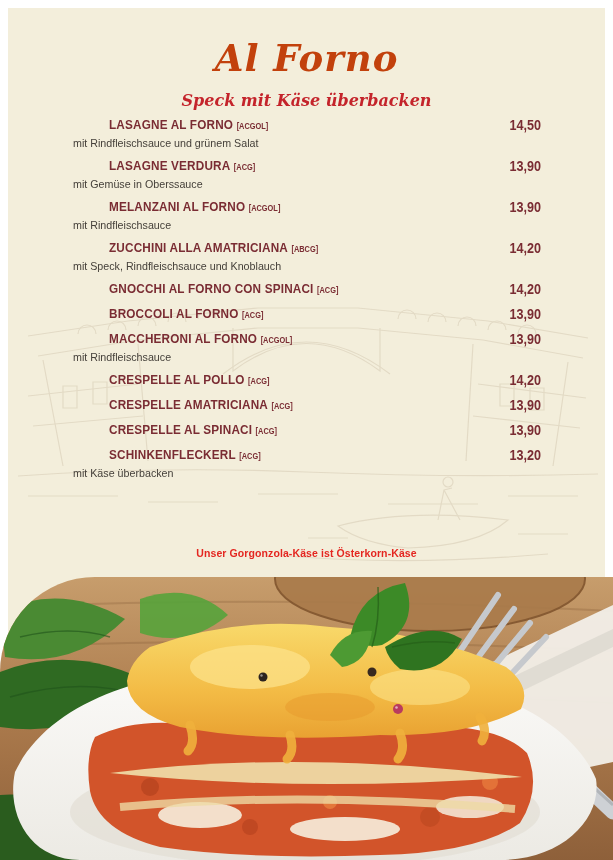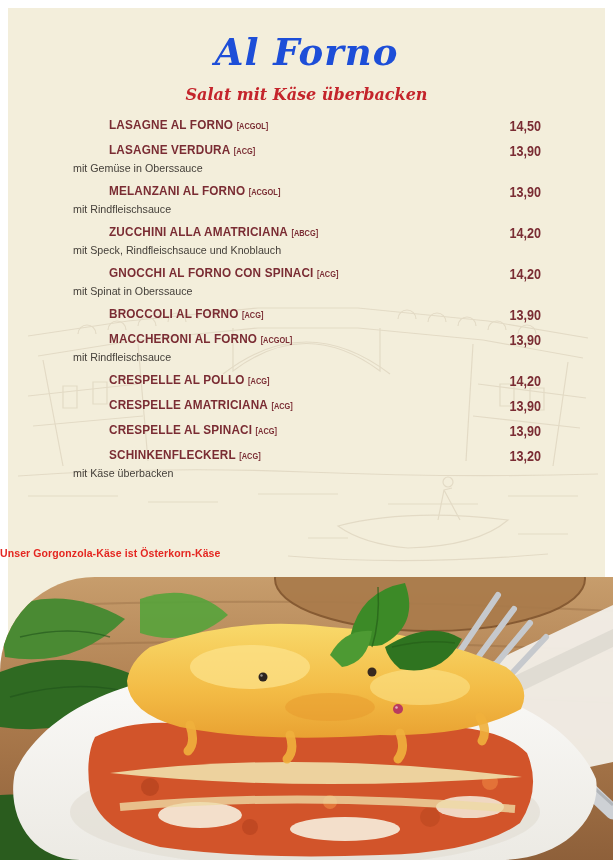--- a/index.html
+++ b/index.html
@@ -12,39 +12,39 @@
     position:absolute; left:8px; top:8px; width:597px; height:852px;
     background:#f3eedb;
   }
   .watermark {
     position:absolute; left:8px; top:276px; width:597px; height:308px;
     opacity:0.55; pointer-events:none;
   }
   .header { position:absolute; left:0; top:30px; width:613px; text-align:center; }
   .title {
     font-family:"DejaVu Serif", serif; font-style:italic; font-weight:bold;
-    font-size:37px; color:#1d4ed8; letter-spacing:1px; line-height:1.1; margin:2px;
+    font-size:37px; color:#c2410c; letter-spacing:1px; line-height:1.1; margin:8px;
   }
   .subtitle {
     font-family:"DejaVu Serif", serif; font-style:italic; font-weight:bold;
     font-size:16px; color:#c4242b; margin-top:12px;
   }
   .menu { position:absolute; left:73px; top:116px; width:468px; }
   .menu-item { margin-bottom:7px; }
-  .row1 { display:flex; justify-content:space-between; align-items:flex-end; line-height:15px;padding-left:36px; }
+  .row1 { display:flex; justify-content:space-between; align-items:center; line-height:15px;padding-left:36px; }
   .name-wrap { display:inline-block; transform:scaleX(0.87); transform-origin:left bottom; white-space:nowrap; }
   .item-name { font-weight:bold; font-size:13.5px; color:#7a2c33; letter-spacing:0.2px; }
   .item-allergens { font-weight:bold; font-size:8.5px; color:#7a2c33; margin-left:4px; }
   .item-price { display:inline-block; font-weight:bold; font-size:14px; color:#7a2c33;
     transform:scaleX(0.9); transform-origin:right bottom; }
   .row2 { line-height:13px; margin-top:1px; }
   .item-desc { display:inline-block; font-size:11.5px; color:#45403a;
     transform:scaleX(0.93); transform-origin:left top; white-space:nowrap; }
   .note {
-    position:absolute; left:0; top:547px; width:613px; text-align:left;
+    position:absolute; left:0; top:547px; width:613px; text-align:center;
     font-weight:bold; font-size:10.5px; color:#e42620; letter-spacing:0.1px;
   }
   .photo {
     position:absolute; left:0; top:577px; width:613px; height:283px;
     border-top-left-radius:95px; overflow:hidden;
   }
 </style>
 </head>
 <body>
 
@@ -64,29 +64,30 @@
     <path d="M10,200 Q150,190 298,196 Q450,202 590,198"></path>
     <path d="M20,220 h90 M140,226 h70 M250,218 h80 M380,228 h90 M500,220 h70"></path>
     <path d="M330,250 Q400,232 500,244 Q470,270 400,272 Q355,268 330,250 Z"></path>
     <path d="M430,244 L436,214 L444,212 M436,214 L452,244"></path>
     <circle cx="440" cy="206" r="5"></circle>
     <path d="M300,262 h40 M510,258 h50 M280,280 Q400,290 540,278"></path>
   </svg>
 
   <div class="header">
     <div class="title">Al Forno</div>
-    <div class="subtitle">Salat mit Käse überbacken</div>
+    <div class="subtitle">Speck mit Käse überbacken</div>
   </div>
 
   <div class="menu">
     <div class="menu-item">
       <div class="row1">
           <span class="name-wrap"><span class="item-name">LASAGNE AL FORNO</span><span class="item-allergens">[ACGOL]</span></span>
           <span class="item-price">14,50</span>
         </div>
+      <div class="row2"><span class="item-desc">mit Rindfleischsauce und grünem Salat</span></div>
     </div>
     <div class="menu-item">
       <div class="row1">
           <span class="name-wrap"><span class="item-name">LASAGNE VERDURA</span><span class="item-allergens">[ACG]</span></span>
           <span class="item-price">13,90</span>
         </div>
       <div class="row2"><span class="item-desc">mit Gemüse in Oberssauce</span></div>
     </div>
     <div class="menu-item">
       <div class="row1">
@@ -100,21 +101,20 @@
           <span class="name-wrap"><span class="item-name">ZUCCHINI ALLA AMATRICIANA</span><span class="item-allergens">[ABCG]</span></span>
           <span class="item-price">14,20</span>
         </div>
       <div class="row2"><span class="item-desc">mit Speck, Rindfleischsauce und Knoblauch</span></div>
     </div>
     <div class="menu-item">
       <div class="row1">
           <span class="name-wrap"><span class="item-name">GNOCCHI AL FORNO CON SPINACI</span><span class="item-allergens">[ACG]</span></span>
           <span class="item-price">14,20</span>
         </div>
-      <div class="row2"><span class="item-desc">mit Spinat in Oberssauce</span></div>
     </div>
     <div class="menu-item">
       <div class="row1">
           <span class="name-wrap"><span class="item-name">BROCCOLI AL FORNO</span><span class="item-allergens">[ACG]</span></span>
           <span class="item-price">13,90</span>
         </div>
     </div>
     <div class="menu-item">
       <div class="row1">
           <span class="name-wrap"><span class="item-name">MACCHERONI AL FORNO</span><span class="item-allergens">[ACGOL]</span></span>

